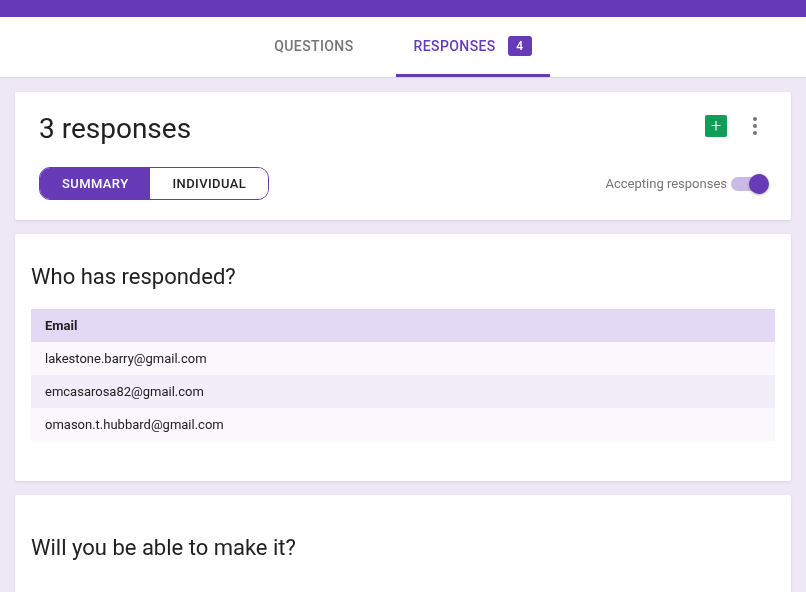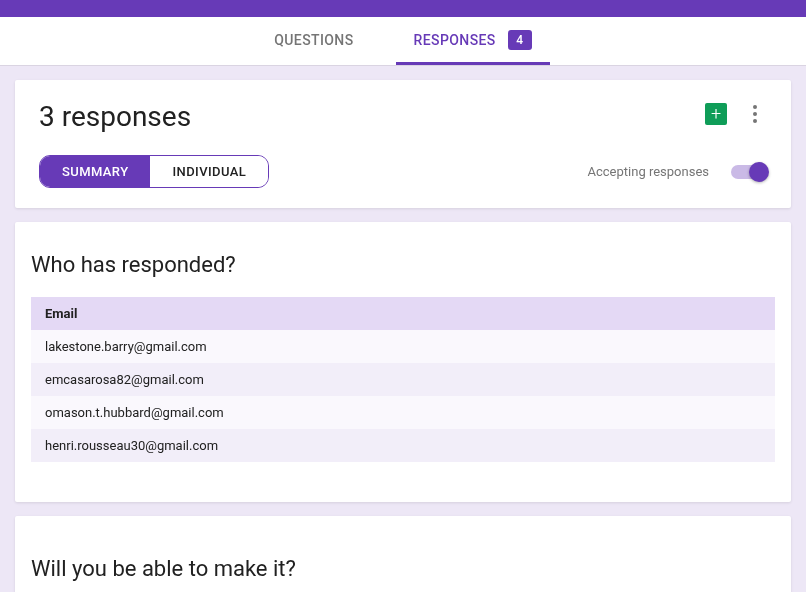--- a/index.html
+++ b/index.html
@@ -18,21 +18,21 @@
     .tabbar-wrap {
       background: #fff;
       width: 100%;
       display: flex;
       justify-content: center;
       box-shadow: 0 1px 0 rgba(0,0,0,0.08);
     }
     .tabbar {
       display: flex;
       align-items: center;
-      height: 48px;
+      height: 60px;
       gap: 24px;
     }
     .tab {
       display: flex;
       align-items: center;
       height: 100%;
       padding: 0 18px;
       font-size: 14px;
       font-weight: 500;
       letter-spacing: 0.4px;
@@ -126,21 +126,21 @@
     }
     .seg-btn {
       padding: 8px 22px;
       font-size: 13px;
       font-weight: 500;
       letter-spacing: 0.4px;
       cursor: pointer;
     }
     .seg-btn.active { background: #673ab7; color: #fff; }
     .seg-btn:not(.active) { background: #fff; color: #212121; }
-    .accept-row { display: flex; align-items: center; gap: 22px; }
+    .accept-row { display: flex; align-items: center; gap: 4px; }
     .accept-label { font-size: 13px; color: #757575; }
     .toggle {
       width: 36px; height: 14px; border-radius: 7px;
       background: rgba(103,58,183,0.35);
       position: relative; cursor: pointer;
     }
     .toggle-knob {
       width: 20px; height: 20px; border-radius: 50%;
       background: #673ab7;
       position: absolute; right: -2px; top: -3px;
@@ -229,21 +229,20 @@
     </div>
 
     <div class="card">
       <div class="section">
         <h2>Who has responded?</h2>
         <div class="email-table">
           <div class="email-head">Email</div>
           <div class="email-row even">lakestone.barry@gmail.com</div>
           <div class="email-row odd">emcasarosa82@gmail.com</div>
           <div class="email-row even">omason.t.hubbard@gmail.com</div>
-          <div class="email-row odd">henri.rousseau30@gmail.com</div>
         </div>
       </div>
     </div>
 
     <div class="card">
       <div class="section" style="padding-top:40px; padding-bottom:60px;">
         <h2>Will you be able to make it?</h2>
 
       </div>
     </div>

